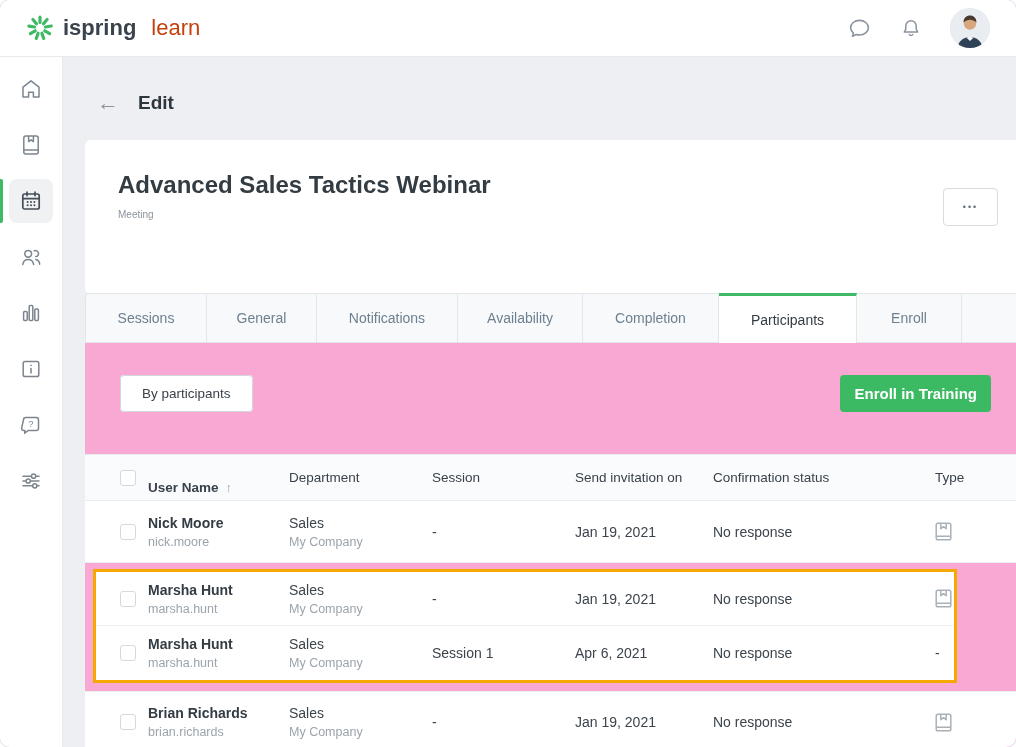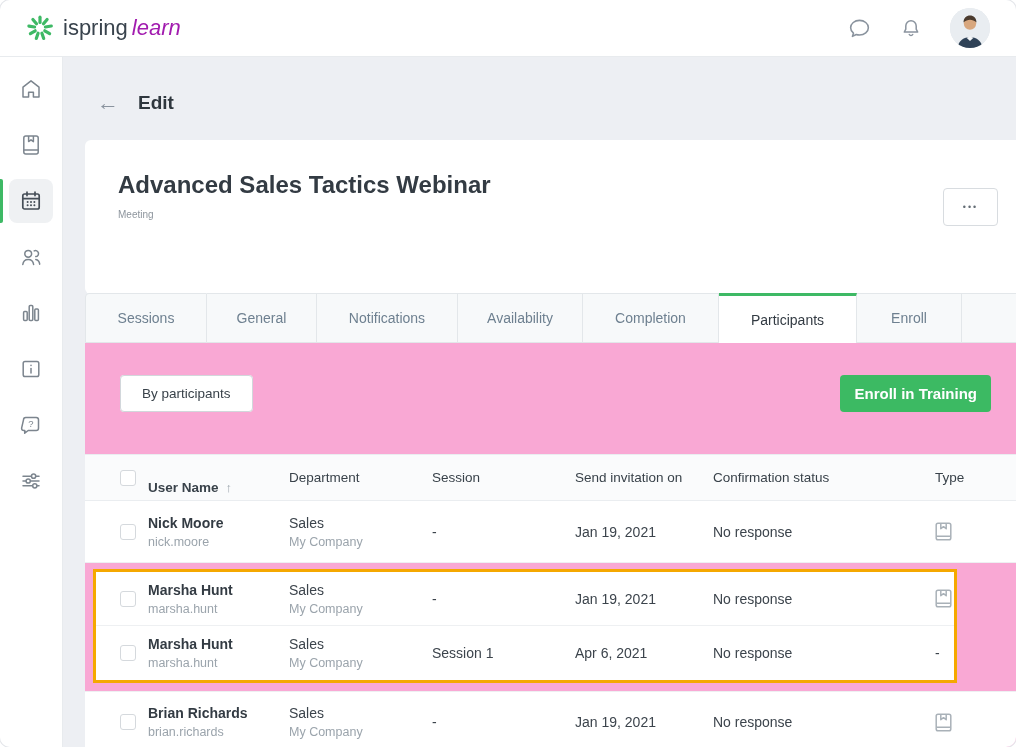--- a/index.html
+++ b/index.html
@@ -8,22 +8,22 @@
 
   .page { position:relative; width:1016px; height:747px; background:#EDEFF3;
           border-radius:10px; overflow:hidden; box-shadow:0 0 0 1px #e4e6ea; }
 
   
   .topbar { position:absolute; top:0; left:0; right:0; height:57px; background:#fff;
             border-bottom:1px solid #E8EBEE; display:flex; align-items:center;
             padding:0 26px; z-index:6; }
   .logo { display:flex; align-items:center; gap:9px; cursor:pointer; }
   .logo-text { font-size:22px; line-height:1; }
-  .logo-ispring { color:#39434D; font-weight:normal; }
-  .logo-learn { color:#a21caf; margin-left:4px;font-style:italic; }
+  .logo-ispring { color:#39434D; font-weight:bold; }
+  .logo-learn { color:#c2410c; margin-left:15px; }
   .topbar-actions { margin-left:auto; display:flex; align-items:center; gap:27px; }
   .icon-btn { display:flex; align-items:center; justify-content:center; cursor:pointer; }
   .avatar { width:40px; height:40px; border-radius:50%; overflow:hidden; background:#E3E7EB; }
 
   
   .sidebar { position:absolute; top:57px; left:0; bottom:0; width:63px; background:#fff;
              border-right:1px solid #E8EBEE; display:flex; flex-direction:column;
              align-items:center; padding-top:12px; gap:16px; z-index:5; }
   .nav-item { width:44px; height:40px; display:flex; align-items:center; justify-content:center;
               border-radius:8px; cursor:pointer; }

